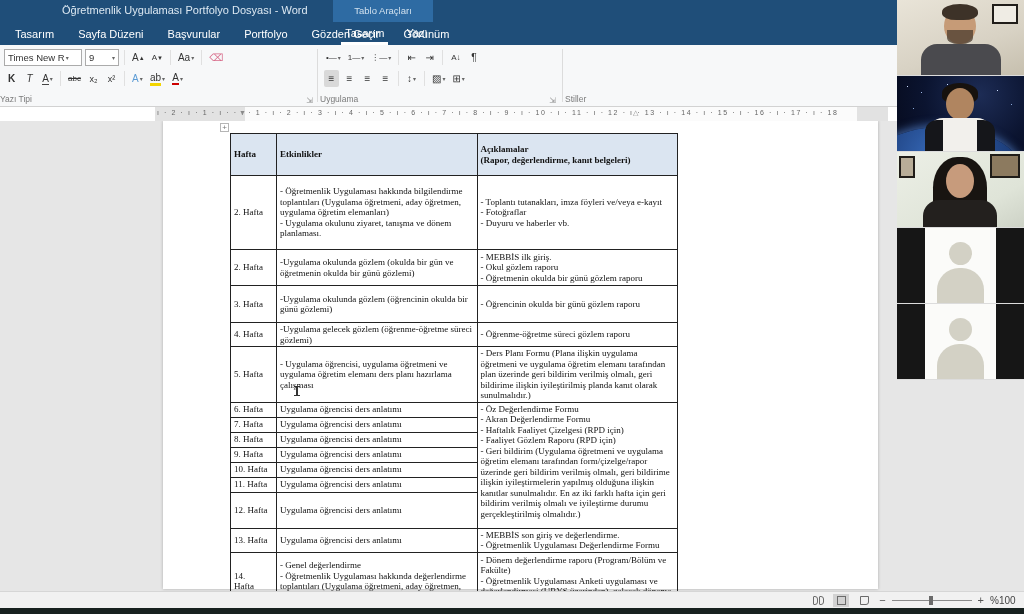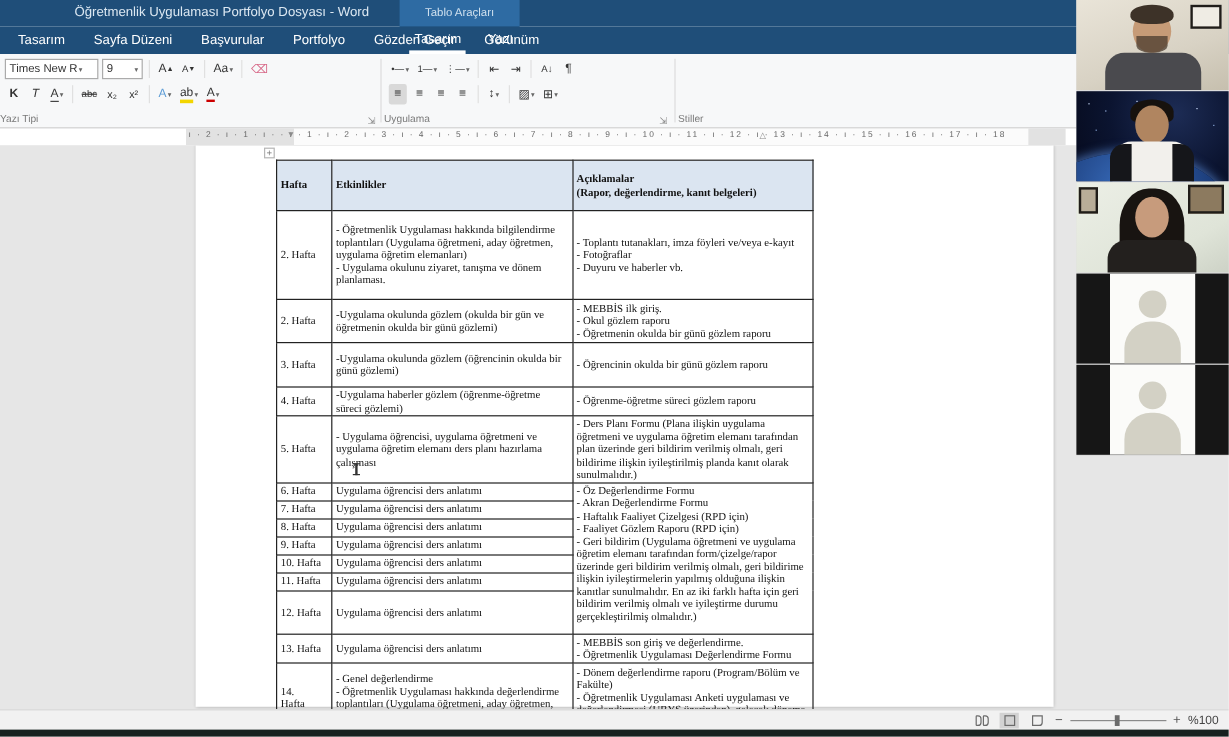--- a/index.html
+++ b/index.html
@@ -333,21 +333,21 @@
               <td class="c-act">
                 <div class="cell-line">-Uygulama okulunda gözlem (öğrencinin okulda bir günü gözlemi)</div>
               </td>
               <td class="c-notes">
                 <div class="cell-line">- Öğrencinin okulda bir günü gözlem raporu</div>
               </td>
             </tr>
             <tr style="height: 24px;">
               <td class="c-week">4. Hafta</td>
               <td class="c-act">
-                <div class="cell-line">-Uygulama haberler gözlem (öğrenme-öğretme süreci gözlemi)</div>
+                <div class="cell-line">-Uygulama gelecek gözlem (öğrenme-öğretme süreci gözlemi)</div>
               </td>
               <td class="c-notes">
                 <div class="cell-line">- Öğrenme-öğretme süreci gözlem raporu</div>
               </td>
             </tr>
             <tr style="height: 50px;">
               <td class="c-week">5. Hafta</td>
               <td class="c-act">
                 <div class="cell-line">- Uygulama öğrencisi, uygulama öğretmeni ve uygulama öğretim elemanı ders planı hazırlama çalışması</div>
               </td>

